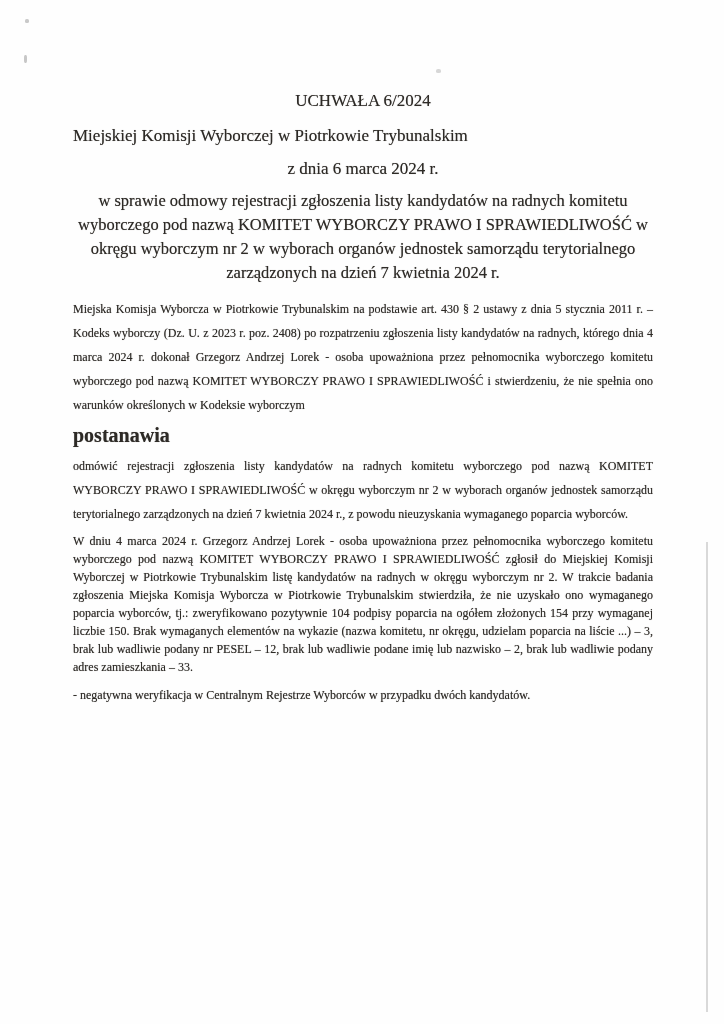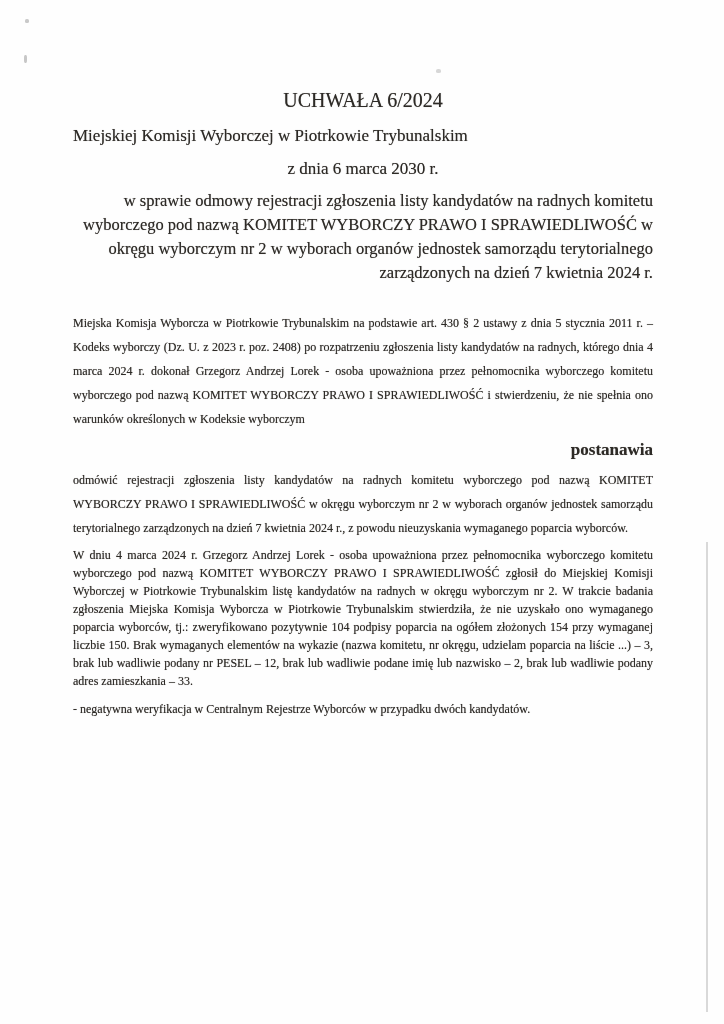--- a/index.html
+++ b/index.html
@@ -18,54 +18,54 @@
     text-shadow: 0 0 0.7px rgba(45,42,38,0.55);
   }
   .content {
     position: absolute;
     left: 73px;
     top: 90px;
     width: 580px;
   }
   .doc-title {
     text-align: center;
-    font-size: 20px;
+    font-size: 17px;
     font-weight: normal;
     line-height: 21px;
     margin: 0 0 14px 0;
   }
   .doc-subtitle {
     font-size: 17px;
     line-height: 21px;
     margin: 0 0 12px 0;
   }
   .doc-dateline {
     text-align: center;
     font-size: 17px;
     line-height: 21px;
     margin: 0 0 10px 0;
   }
   .doc-subject {
-    text-align: right;
+    text-align: center;
     font-size: 16.5px;
     line-height: 24px;
-    margin: 0 0 26px 0;
+    margin: 0 0 12px 0;
   }
   .para {
     text-align: justify;
     font-size: 12px;
     line-height: 24px;
     margin: 0 0 6px 0;
   }
   .para.tight {
     line-height: 18px;
   }
   .section-heading {
-    text-align: right;
-    font-size: 17px;
+    text-align: left;
+    font-size: 20px;
     font-weight: bold;
     line-height: 21px;
     margin: 8px 0 8px 0;
   }
   .mb10 { margin-bottom: 10px; }
   .mb4  { margin-bottom: 4px; }
   .mb6  { margin-bottom: 6px; }
   .scan-line-vertical {
     position: absolute;
     left: 706px;
@@ -89,21 +89,21 @@
   <div class="speck speck-2"></div>
   <div class="speck speck-3"></div>
   <div class="scan-line-vertical"></div>
 
   <div class="content">
 
     <div class="doc-title">UCHWAŁA 6/2024</div>
 
     <div class="doc-subtitle">Miejskiej Komisji Wyborczej w Piotrkowie Trybunalskim</div>
 
-    <div class="doc-dateline">z dnia 6 marca 2030 r.</div>
+    <div class="doc-dateline">z dnia 6 marca 2024 r.</div>
 
     <div class="doc-subject">w sprawie odmowy rejestracji zgłoszenia listy kandydatów na radnych komitetu wyborczego pod nazwą KOMITET WYBORCZY PRAWO I SPRAWIEDLIWOŚĆ w okręgu wyborczym nr 2 w wyborach organów jednostek samorządu terytorialnego zarządzonych na dzień 7 kwietnia 2024 r.</div>
 
     <p class="para mb6">Miejska Komisja Wyborcza w Piotrkowie Trybunalskim na podstawie art. 430 § 2 ustawy z dnia 5 stycznia 2011 r. – Kodeks wyborczy (Dz. U. z 2023 r. poz. 2408) po rozpatrzeniu zgłoszenia listy kandydatów na radnych, którego dnia 4 marca 2024 r. dokonał Grzegorz Andrzej Lorek - osoba upoważniona przez pełnomocnika wyborczego komitetu wyborczego pod nazwą KOMITET WYBORCZY PRAWO I SPRAWIEDLIWOŚĆ i stwierdzeniu, że nie spełnia ono warunków określonych w Kodeksie wyborczym</p>
 
     <div class="section-heading">postanawia</div>
 
     <p class="para mb6">odmówić rejestracji zgłoszenia listy kandydatów na radnych komitetu wyborczego pod nazwą KOMITET WYBORCZY PRAWO I SPRAWIEDLIWOŚĆ w okręgu wyborczym nr 2 w wyborach organów jednostek samorządu terytorialnego zarządzonych na dzień 7 kwietnia 2024 r., z powodu nieuzyskania wymaganego poparcia wyborców.</p>
 
 

